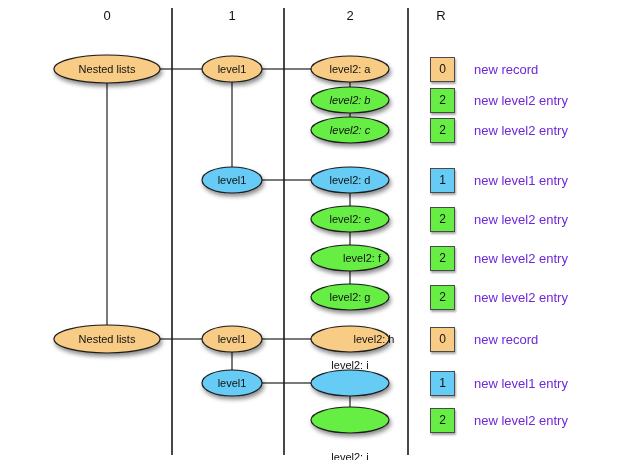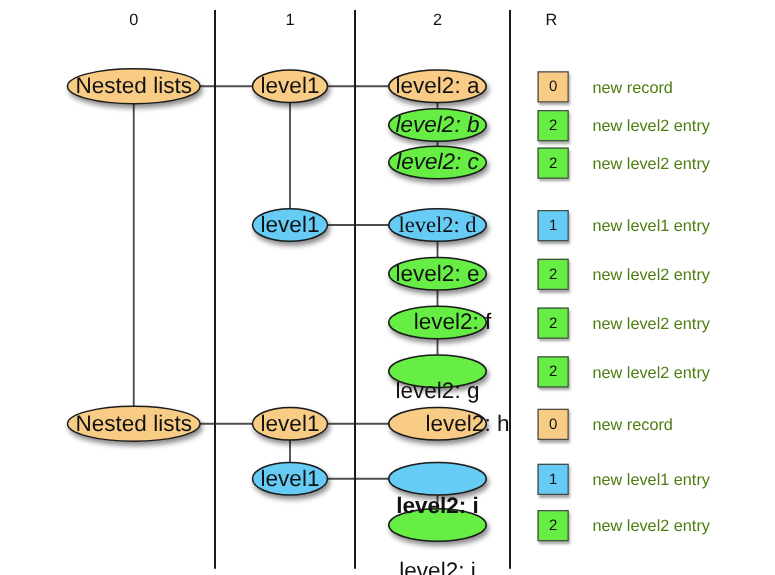--- a/index.html
+++ b/index.html
@@ -43,26 +43,26 @@
     align-items: center;
     justify-content: center;
     font-size: 12px;
     color: #111;
     box-shadow: 1px 2px 2px rgba(0,0,0,0.35);
     box-sizing: border-box;
   }
   .legend-label {
     margin-left: 19px;
     font-size: 13px;
-    color: #4d7c0f;
+    color: #6d28d9;
     white-space: nowrap;
   }
   .node-label {
     position: absolute;
-    font-size: 18px;
+    font-size: 11px;
     color: #111;
     white-space: nowrap;
     transform: translate(-50%, -50%);
     pointer-events: none;
   }
 </style>
 </head>
 <body>
 
 <div id="canvas">
@@ -121,29 +121,29 @@
       <div class="col-header" style="left: 350px; top: 8px;">2</div>
       <div class="col-header" style="left: 441px; top: 8px;">R</div>
     </div>
   <div id="node-labels-group">
       <div class="node-label" style="left: 107px; top: 69px;">Nested lists</div>
       <div class="node-label" style="left: 232px; top: 69px;">level1</div>
       <div class="node-label" style="left: 350px; top: 69px; text-align: right;">level2: a</div>
       <div class="node-label" style="left: 350px; top: 100px; font-style: italic;">level2: b</div>
       <div class="node-label" style="left: 350px; top: 130px; font-style: italic;">level2: c</div>
       <div class="node-label" style="left: 232px; top: 180px;">level1</div>
-      <div class="node-label" style="left: 350px; top: 180px; font-family: Liberation Serif, serif;">level2: d</div>
+      <div class="node-label" style="left: 350px; top: 180px;">level2: d</div>
       <div class="node-label" style="left: 350px; top: 219px;">level2: e</div>
       <div class="node-label" style="left: 362px; top: 258px;">level2: f</div>
-      <div class="node-label" style="left: 350px; top: 313px;">level2: g</div>
+      <div class="node-label" style="left: 350px; top: 297px;">level2: g</div>
       <div class="node-label" style="left: 107px; top: 339px;">Nested lists</div>
       <div class="node-label" style="left: 232px; top: 339px;">level1</div>
       <div class="node-label" style="left: 350px; top: 339px; margin-left: 24px;">level2: h</div>
       <div class="node-label" style="left: 232px; top: 383px;">level1</div>
-      <div class="node-label" style="left: 350px; top: 405px; font-weight: bold;">level2: i</div>
+      <div class="node-label" style="left: 350px; top: 365px;">level2: i</div>
       <div class="node-label" style="left: 350px; top: 420px; margin-top: 37px;">level2: j</div>
     </div>
   <div id="legend-group">
       <div class="legend-row" style="left: 430px; top: 56.5px;">
         <div class="legend-swatch" style="background: rgb(249, 204, 134);">0</div>
         <div class="legend-label">new record</div>
       </div>
       <div class="legend-row" style="left: 430px; top: 87.5px;">
         <div class="legend-swatch" style="background: rgb(102, 238, 68);">2</div>
         <div class="legend-label">new level2 entry</div>

